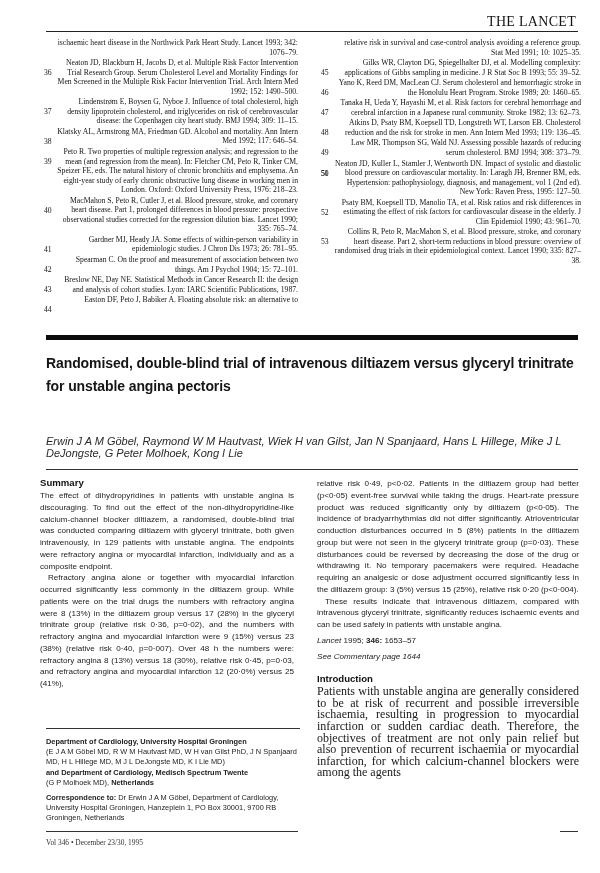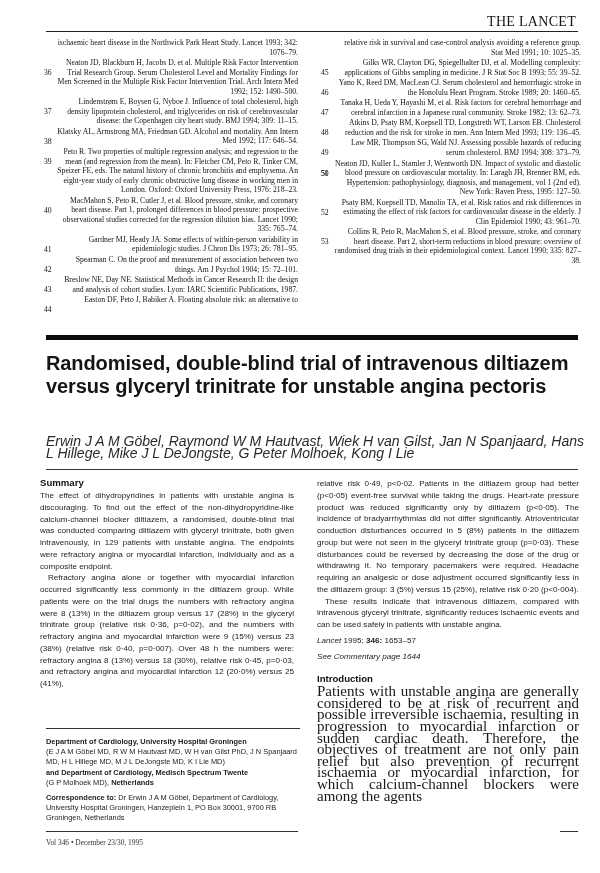--- a/index.html
+++ b/index.html
@@ -13,37 +13,37 @@
 
   .refcol { position: absolute; top: 38px; font-size: 7.7px; line-height: 9.55px; }
   #refs-left { left: 46px; width: 252px; }
   #refs-right { left: 323px; width: 258px; }
   .ref { position: relative; padding-left: 10px; margin-bottom: 1px; text-align: right; }
   .ref .num { position: absolute; left: -2px; top: 10px; }
   .ref.cont { padding-left: 10px; }
 
   #thick-rule { position: absolute; left: 46px; width: 532px; top: 335px; height: 5px; background: #0c0c0c; }
 
-  #title { position: absolute; left: 46px; top: 352px; width: 540px; font-size: 20px; font-weight: bold; line-height: 23px; color: #151515; letter-spacing: -0.1px; }
+  #title { position: absolute; left: 46px; top: 352px; width: 540px; font-size: 14px; font-weight: bold; line-height: 23px; color: #151515; letter-spacing: -0.1px; }
 
-  #authors { position: absolute; left: 46px; top: 436px; width: 540px; font-size: 14px; line-height: 11.5px; font-style: italic; color: #2a2a2a; }
+  #authors { position: absolute; left: 46px; top: 436px; width: 540px; font-size: 11px; line-height: 11.5px; font-style: italic; color: #2a2a2a; }
   #authors-rule { position: absolute; left: 46px; width: 532px; top: 469px; border-top: 1px solid #333; }
 
   .col { position: absolute; font-size: 8.1px; line-height: 11.75px; text-align: justify; color: #222; }
   #summary-col { left: 40px; top: 477px; width: 254px; }
   #right-col { left: 317px; top: 478px; width: 262px; }
   .head { font-weight: bold; font-size: 9.6px; line-height: 12px; margin-bottom: 1px; color: #111; }
   .para { margin: 0; }
   .indent { text-indent: 8px; }
   .citation { margin-top: 4px; font-size: 8.1px; }
   .citation .em { font-style: italic; }
   .citation .b { font-weight: bold; }
   .commentary { font-style: italic; margin-top: 4px; }
   #intro-head { margin-top: 11px; }
-  .intro-text { font-family: "Liberation Serif", "DejaVu Serif", serif; font-size: 15px; line-height: 11.6px; color: #181818; }
+  .intro-text { font-family: "Liberation Serif", "DejaVu Serif", serif; font-size: 12px; line-height: 11.6px; color: #181818; }
 
   #summary-rule { position: absolute; left: 46px; width: 254px; top: 728px; border-top: 1px solid #333; }
   #affil { position: absolute; left: 46px; top: 737px; width: 256px; font-size: 7.4px; line-height: 10.2px; color: #222; }
   #affil .bold { font-weight: bold; }
   #corr { margin-top: 5px; }
 
   #footer-rule-left { position: absolute; left: 46px; width: 252px; top: 831px; border-top: 1px solid #333; }
   #footer-rule-right { position: absolute; left: 560px; width: 18px; top: 831px; border-top: 1px solid #333; }
   #footer-left { position: absolute; left: 46px; top: 838px; font-size: 7.4px; color: #333; }
   #page-number { position: absolute; right: 22px; top: 884px; font-size: 10px; color: #222; }

